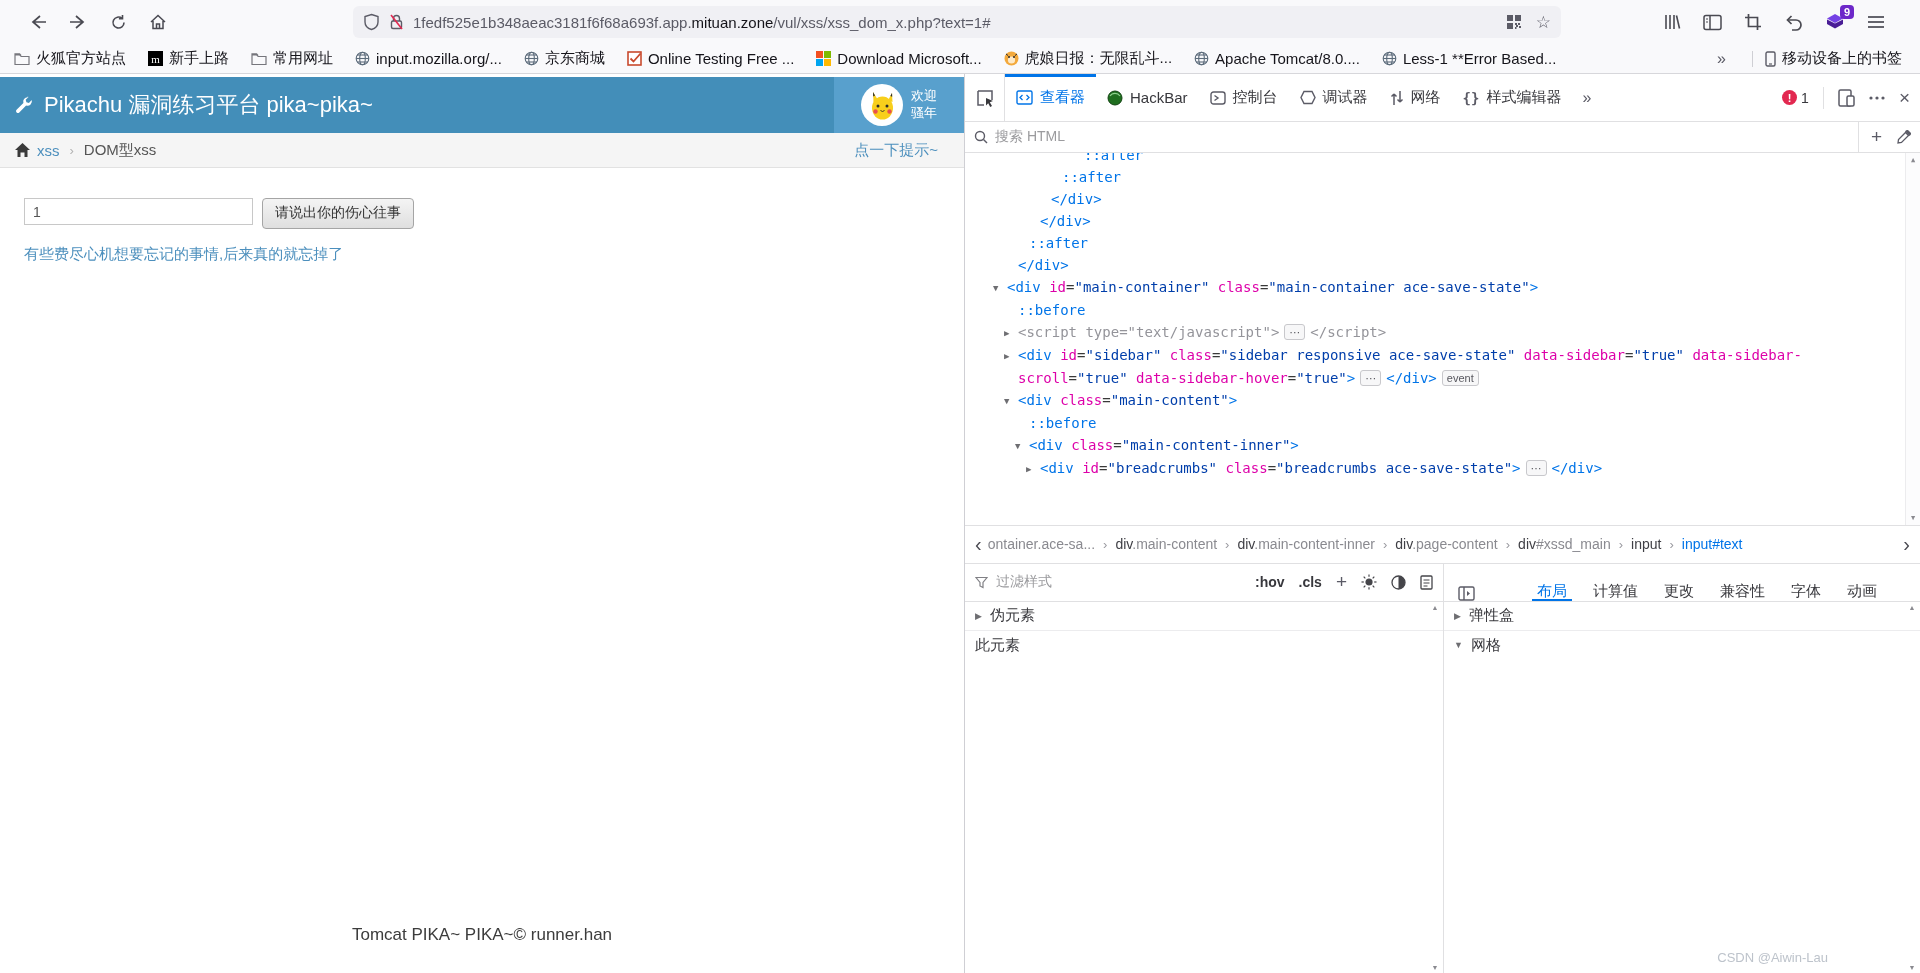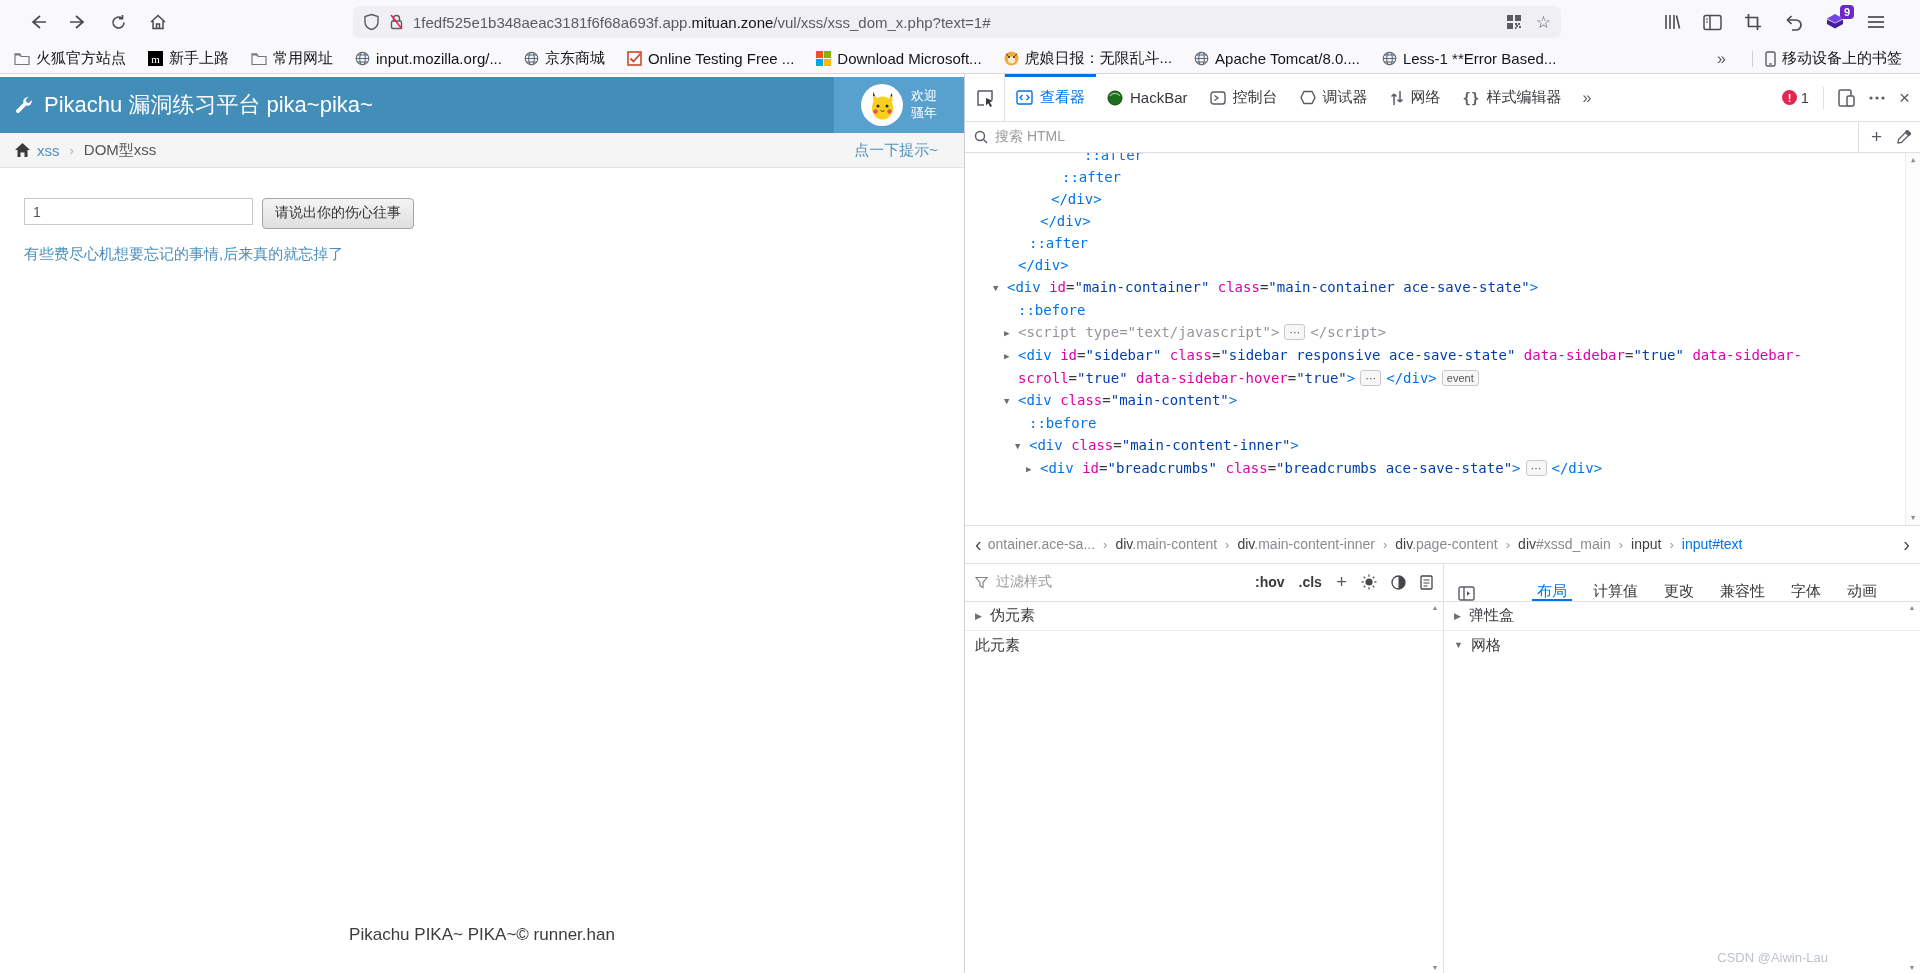--- a/index.html
+++ b/index.html
@@ -397,21 +397,21 @@
       <span class="link">xss</span>
       <span class="sep">›</span>
       <span style="margin-left:6px;">DOM型xss</span>
       <span class="p-hint">点一下提示~</span>
     </div>
     <div class="p-form">
       <input class="p-input" type="text" value="1" style="">
       <button class="p-btn">请说出你的伤心往事</button>
     </div>
     <a class="p-link" href="#">有些费尽心机想要忘记的事情,后来真的就忘掉了</a>
-    <div class="p-footer">Pikachu PIKA~ PIKA~© runner.han</div>
+    <div class="p-footer">Tomcat PIKA~ PIKA~© runner.han</div>
   </div>
 
   <div class="devtools">
     <div class="dt-toolbar">
       <div class="dt-pick">
         <svg width="20" height="20" viewBox="0 0 20 20">
           <path d="M3 3 H17 V12" stroke="#5b5b66" stroke-width="1.5" fill="none"></path>
           <path d="M3 3 V17 H9" stroke="#5b5b66" stroke-width="1.5" fill="none"></path>
           <path d="M11 10 L18 13 L14.8 14.3 L17 18 L15.2 19 L13.2 15.3 L11 17.5 Z" fill="#38383d"></path>
         </svg>

